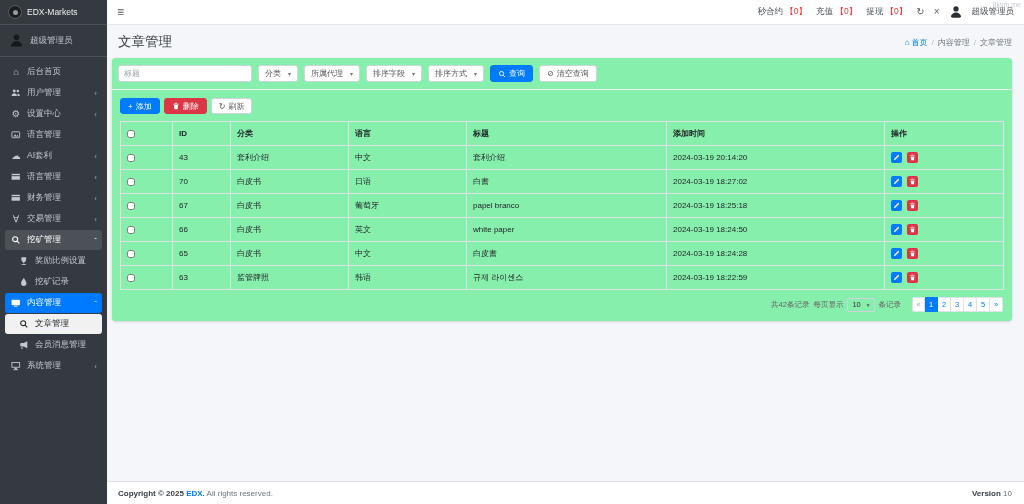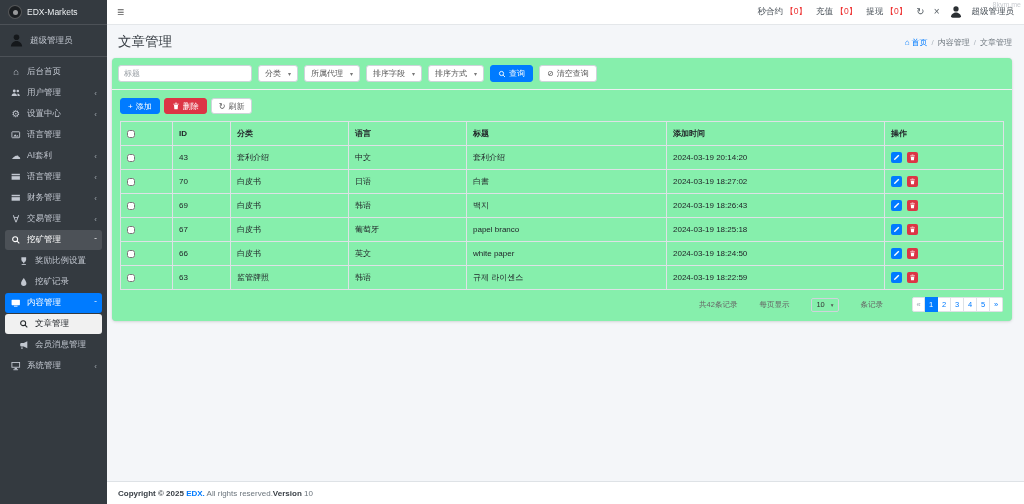--- a/index.html
+++ b/index.html
@@ -67,31 +67,31 @@
   th { font-weight:bold; color:#212529; }
   col.c-check { width:52px; } col.c-id { width:58px; } col.c-cat { width:118px; }
   col.c-lang { width:118px; } col.c-title { width:200px; } col.c-time { width:218px; }
   input[type=checkbox] { width:8px; height:8px; margin:0; vertical-align:middle; cursor:pointer; }
   .op-btn { display:inline-flex; align-items:center; justify-content:center; width:11px; height:11px; border-radius:2px; cursor:pointer; vertical-align:middle; }
   .op-btn + .op-btn { margin-left:3px; }
   .op-btn svg { width:7px; height:7px; }
   .op-edit { background:#007bff; color:#fff; }
   .op-del { background:#dc3545; color:#fff; }
 
-  .table-footer { display:flex; align-items:center; justify-content:flex-end; gap:22px; padding:7px 1px 1px; font-size:7.5px; color:#666; }
+  .table-footer { display:flex; align-items:center; justify-content:flex-end; gap:4px; padding:7px 1px 1px; font-size:7.5px; color:#666; }
   .pp-select { height:14px; border:1px solid #ced4da; border-radius:2px; display:flex; align-items:center; gap:6px; padding:0 4px; font-size:7.5px; color:#333; cursor:pointer; }
   .pp-select .caret { font-size:5.5px; color:#555; }
   .pager { display:flex; margin-left:7px; }
   .page-btn { min-width:13px; height:15px; display:flex; align-items:center; justify-content:center; padding:0 3px; border:1px solid #dee2e6; border-left-width:0; background:#fff; color:#007bff; cursor:pointer; font-size:7.5px; }
   .pager .page-btn:first-child { border-left-width:1px; border-radius:2px 0 0 2px; }
   .pager .page-btn:last-child { border-radius:0 2px 2px 0; }
   .page-btn.active { background:#007bff; border-color:#007bff; color:#fff; }
   .page-btn.muted { color:#9aa6b0; }
 
-  .footer { margin-top:auto; height:23px; background:#fff; border-top:1px solid #dee2e6; display:flex; align-items:center; padding:0 12px 0 11px; font-size:8px; flex:none; }
+  .footer { margin-top:auto; height:23px; background:#fff; border-top:1px solid #dee2e6; display:flex; align-items:center; justify-content:space-between; padding:0 12px 0 11px; font-size:8px; flex:none; }
   .footer .left { color:#6c757d; }
   .footer .left b { color:#3a4047; }
   .footer .brand-link { color:#007bff; font-weight:bold; cursor:pointer; }
   .footer .right { color:#6c757d; }
   .footer .right b { color:#3a4047; }
 </style>
 </head>
 <body>
 
 <div class="app">
@@ -385,42 +385,20 @@
                   <span class="op-btn op-del">
                     <svg viewBox="0 0 16 16" fill="currentColor">
                       <path d="M6 1.5h4V3H6z"></path>
                       <path d="M2.5 3.5h11V5h-11z"></path>
                       <path d="M4 6h8l-.7 8.5H4.7z"></path>
                     </svg>
                   </span>
                 </td>
               </tr>
 
-              <tr>
-                <td><input type="checkbox" style=""></td>
-                <td>69</td>
-                <td>白皮书</td>
-                <td>韩语</td>
-                <td>백지</td>
-                <td>2024-03-19 18:26:43</td>
-                <td>
-                  <span class="op-btn op-edit">
-                    <svg viewBox="0 0 16 16" fill="currentColor">
-                      <path d="M12.1 1.6l2.3 2.3-9.3 9.3-3 .7.7-3z"></path>
-                    </svg>
-                  </span>
-                  <span class="op-btn op-del">
-                    <svg viewBox="0 0 16 16" fill="currentColor">
-                      <path d="M6 1.5h4V3H6z"></path>
-                      <path d="M2.5 3.5h11V5h-11z"></path>
-                      <path d="M4 6h8l-.7 8.5H4.7z"></path>
-                    </svg>
-                  </span>
-                </td>
-              </tr>
 
 
               <tr>
                 <td><input type="checkbox" style=""></td>
                 <td>67</td>
                 <td>白皮书</td>
                 <td>葡萄牙</td>
                 <td>papel branco</td>
                 <td>2024-03-19 18:25:18</td>
                 <td>
@@ -455,20 +433,42 @@
                   <span class="op-btn op-del">
                     <svg viewBox="0 0 16 16" fill="currentColor">
                       <path d="M6 1.5h4V3H6z"></path>
                       <path d="M2.5 3.5h11V5h-11z"></path>
                       <path d="M4 6h8l-.7 8.5H4.7z"></path>
                     </svg>
                   </span>
                 </td>
               </tr>
 
+              <tr>
+                <td><input type="checkbox" style=""></td>
+                <td>65</td>
+                <td>白皮书</td>
+                <td>中文</td>
+                <td>白皮書</td>
+                <td>2024-03-19 18:24:28</td>
+                <td>
+                  <span class="op-btn op-edit">
+                    <svg viewBox="0 0 16 16" fill="currentColor">
+                      <path d="M12.1 1.6l2.3 2.3-9.3 9.3-3 .7.7-3z"></path>
+                    </svg>
+                  </span>
+                  <span class="op-btn op-del">
+                    <svg viewBox="0 0 16 16" fill="currentColor">
+                      <path d="M6 1.5h4V3H6z"></path>
+                      <path d="M2.5 3.5h11V5h-11z"></path>
+                      <path d="M4 6h8l-.7 8.5H4.7z"></path>
+                    </svg>
+                  </span>
+                </td>
+              </tr>
 
 
               <tr>
                 <td><input type="checkbox" style=""></td>
                 <td>63</td>
                 <td>监管牌照</td>
                 <td>韩语</td>
                 <td>규제 라이센스</td>
                 <td>2024-03-19 18:22:59</td>
                 <td>

